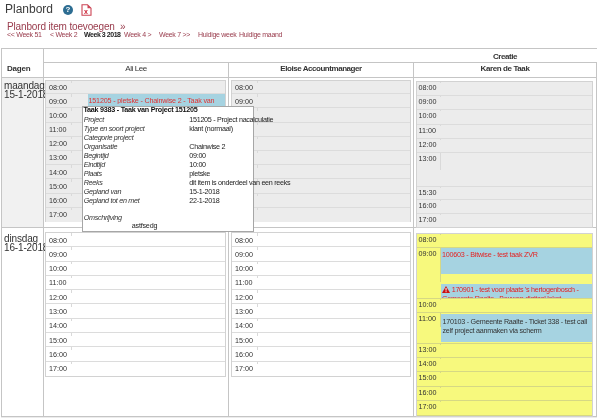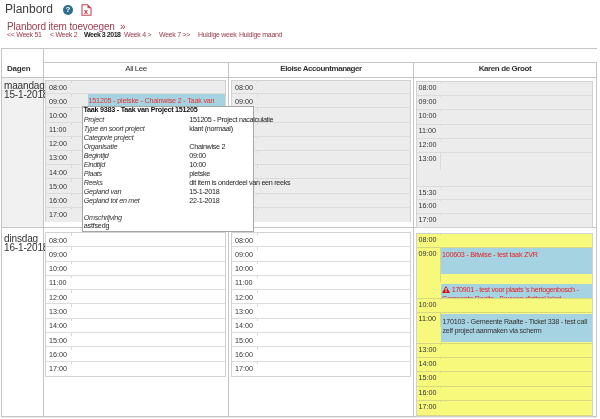--- a/index.html
+++ b/index.html
@@ -49,24 +49,25 @@
   <div class="vl" style="left:596px;top:62px;height:354px;"></div>
   <div class="hl" style="left:1px;top:415.5px;width:596px;"></div>
   <div class="hl" style="left:1px;top:417px;width:596px;background:#ececec;"></div>
   <div class="hl" style="left:44px;top:62px;width:553px;"></div>
   <div class="hl" style="left:1px;top:77px;width:596px;"></div>
   <div class="hl" style="left:1px;top:227px;width:596px;"></div>
   <div class="vl" style="left:43px;top:48px;height:368px;"></div>
   <div class="vl" style="left:228px;top:62px;height:354px;"></div>
   <div class="vl" style="left:413px;top:62px;height:354px;"></div>
 
+  <div class="abs" style="left:414px;top:52px;width:182px;text-align:center;font-weight:bold;font-size:8px;letter-spacing:-0.45px;color:#333;">Creatie</div>
   <div class="abs" style="left:7px;top:63.5px;font-weight:bold;font-size:8px;letter-spacing:-0.2px;color:#333;">Dagen</div>
   <div class="abs" style="left:44px;top:63.5px;width:184px;text-align:center;font-weight:normal;font-size:8px;letter-spacing:-0.45px;color:#333;">Ali Lee</div>
   <div class="abs" style="left:229px;top:63.5px;width:184px;text-align:center;font-weight:bold;font-size:8px;letter-spacing:-0.45px;color:#333;">Eloise Accountmanager</div>
-  <div class="abs" style="left:414px;top:63.5px;width:182px;text-align:center;font-weight:bold;font-size:8px;letter-spacing:-0.4px;color:#333;">Karen de Groot</div>
+  <div class="abs" style="left:414px;top:63.5px;width:182px;text-align:center;font-weight:bold;font-size:8px;letter-spacing:-0.4px;color:#333;">Karen de Taak</div>
 
   <div class="abs" style="left:2px;top:78px;width:41px;height:149px;background:#f1f1f1;"></div>
   <div class="abs s" style="left:4px;top:80.5px;line-height:9px;">maandag<br>15-1-2018</div>
   <div class="abs s" style="left:4px;top:233.5px;line-height:9px;">dinsdag<br>16-1-2018</div>
 
   <div class="itbl gray" style="left:44.5px;top:79.5px;width:181px;height:142.5px;">
     <div class="row" style="height:13.7px;">
         <span class="tm">08:00</span>
         <div class="ct"></div>
       </div>
@@ -331,16 +332,16 @@
 
   <div class="abs" style="left:81.5px;top:105.5px;width:172px;height:126.5px;background:#fff;border:1px solid #a6a6a6;font-size:7.2px;letter-spacing:-0.2px;color:#222;z-index:10;">
     <div style="padding:0 0 0 1px;line-height:6.5px;font-weight:bold;letter-spacing:-0.25px;color:#111;">Taak 9383 - Taak van Project 151205</div>
     <div style="position:absolute;left:1.2px;top:8px;font-style:italic;line-height:9.1px;color:#333;letter-spacing:-0.3px;">
       Project<br>Type en soort project<br>Categorie project<br>Organisatie<br>Begintijd<br>Eindtijd<br>Plaats<br>Reeks<br>Gepland van<br>Gepland tot en met
     </div>
     <div style="position:absolute;left:65.8px;top:8px;line-height:9.1px;white-space:nowrap;letter-spacing:-0.3px;margin-left:41px;">
       151205 - Project nacalculatie<br>klant (normaal)<br>&nbsp;<br>Chainwise 2<br>09:00<br>10:00<br>pletske<br>dit item is onderdeel van een reeks<br>15-1-2018<br>22-1-2018
     </div>
     <div style="position:absolute;left:1.2px;top:106.5px;font-style:italic;letter-spacing:-0.3px;color:#333;">Omschrijving</div>
-    <div style="position:absolute;left:1.2px;top:114.8px;">astfsedg</div>
+    <div style="position:absolute;left:1.2px;top:114.8px;padding-left:48px;">astfsedg</div>
   </div>
 
 </div>
 
 </body></html>

